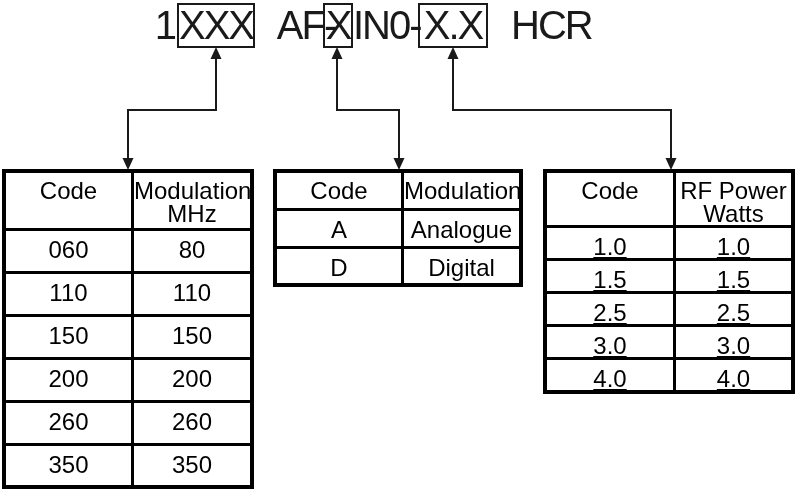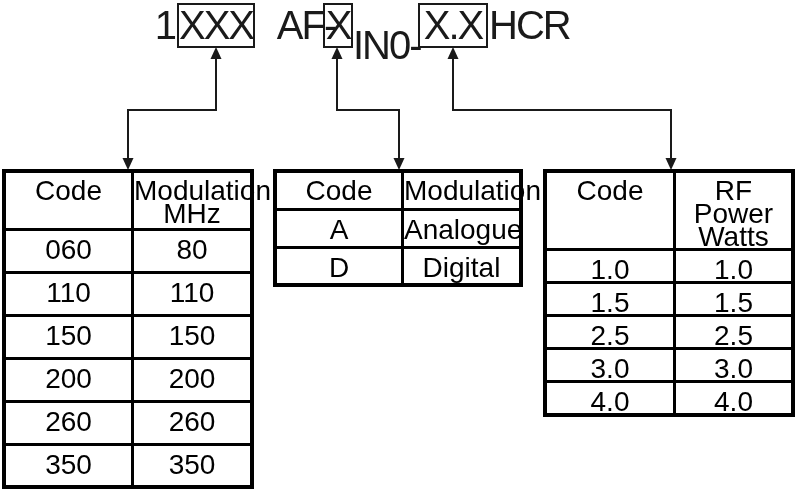--- a/index.html
+++ b/index.html
@@ -40,32 +40,32 @@
   .title-seg.boxed {
     border: 2px solid #1a1a1a;
     box-sizing: border-box;
     line-height: 40px;
     text-align: center;
   }
   #seg-prefix { left: 140px; width: 35px; text-align: right; }
   #box-frequency { left: 177px; width: 78px; }
   #seg-af { left: 272px; width: 68px; text-align: center; }
   #box-modulation { left: 323px; width: 30px; }
-  #seg-in0 { left: 353px; width: 65px; text-align: center; margin-top: 20px; }
+  #seg-in0 { left: 353px; width: 65px; text-align: center; }
   #box-power { left: 418px; width: 70px; }
-  #seg-suffix { left: 488px; width: 120px; padding-left: 1px; text-align: left; }
+  #seg-suffix { left: 488px; width: 120px; padding-left: 23px; text-align: left; }
   
   table.tbl {
     position: absolute;
     top: 169px;
     border-collapse: collapse;
     table-layout: fixed;
     background: #ffffff;
     border: 4px solid #000000;
-    font-size: 28px;
+    font-size: 24px;
   }
   table.tbl th, table.tbl td {
     border: 3px solid #000000;
     text-align: center;
     font-weight: normal;
     padding: 0;
   }
   table.tbl th {
     vertical-align: top;
     padding-top: 6px;
@@ -83,21 +83,21 @@
   #tbl-frequency tbody tr { height: 43px; }
 
   #tbl-modulation { left: 273px; width: 250px; }
   #tbl-modulation th:first-child { width: 124px; }
   #tbl-modulation thead tr { height: 38px; }
   #tbl-modulation tbody tr { height: 38px; }
 
   #tbl-rfpower { left: 543px; width: 252px; }
   #tbl-rfpower th:first-child { width: 126px; }
   #tbl-rfpower thead tr { height: 54px; }
-  #tbl-rfpower tbody tr { height: 32px; }
+  #tbl-rfpower tbody tr { height: 32px; text-decoration: underline; }
 </style>
 </head>
 <body>
 
 <div class="canvas">
 
   <svg class="connectors" width="800" height="502" viewBox="0 0 800 502">
     <g stroke="#1a1a1a" stroke-width="2" fill="none">
       <path d="M216,50 V110 H128 V166"></path>
       <path d="M337,50 V110 H399 V166"></path>

